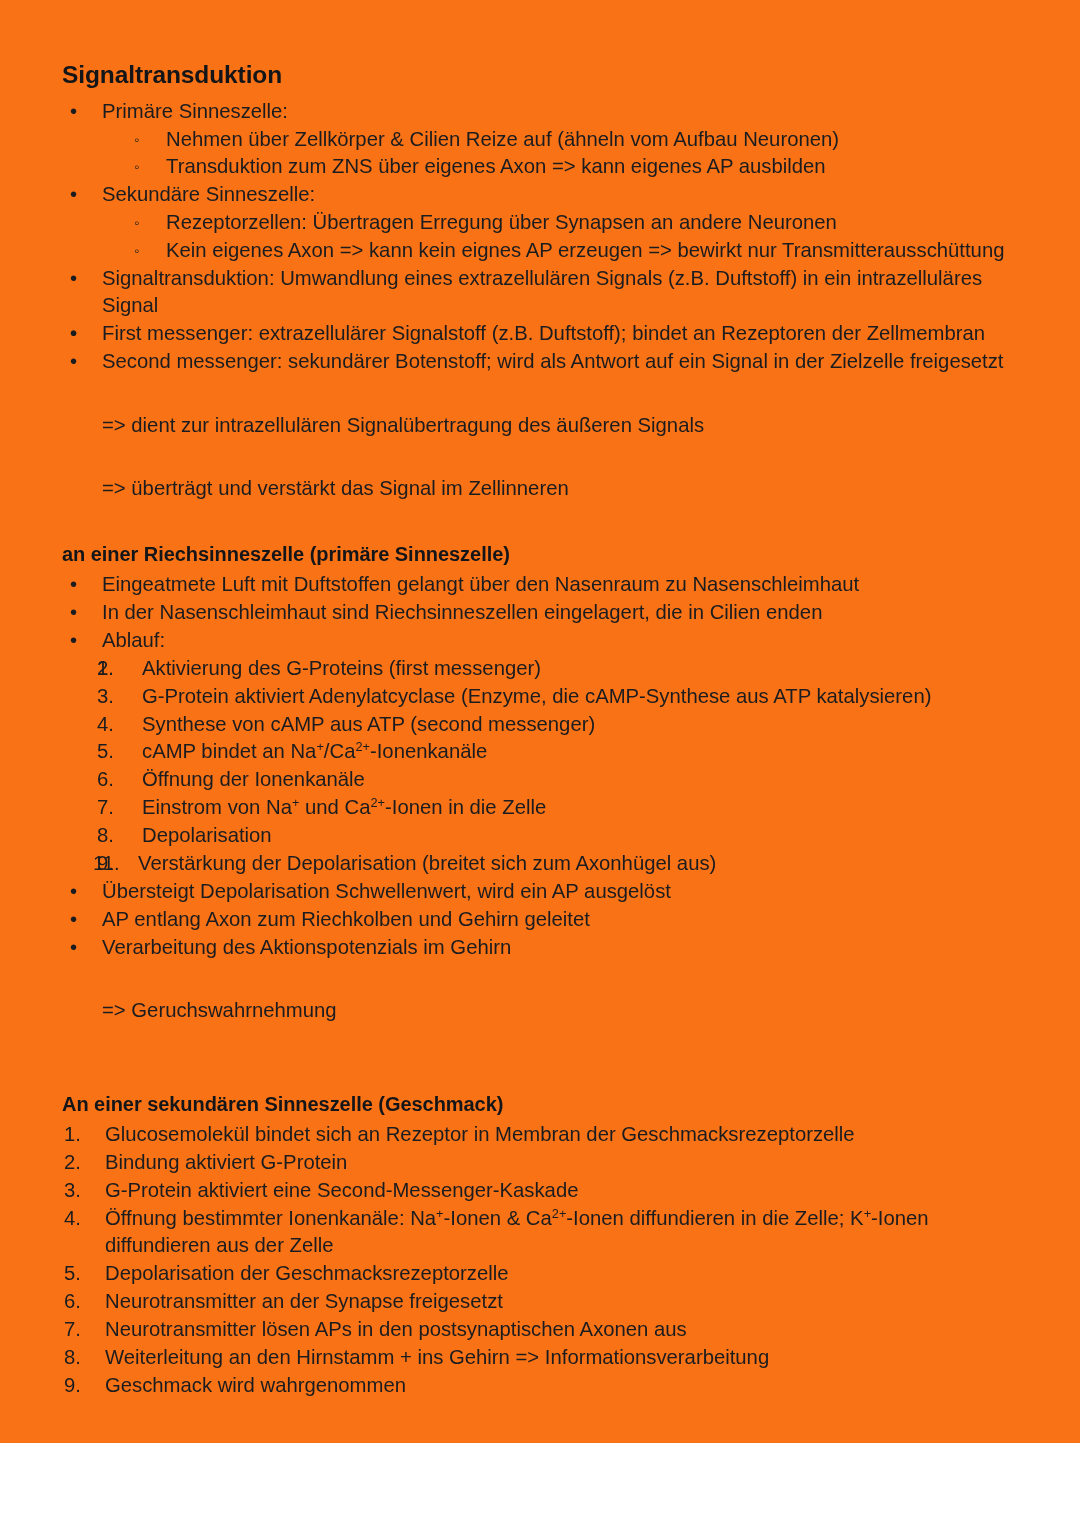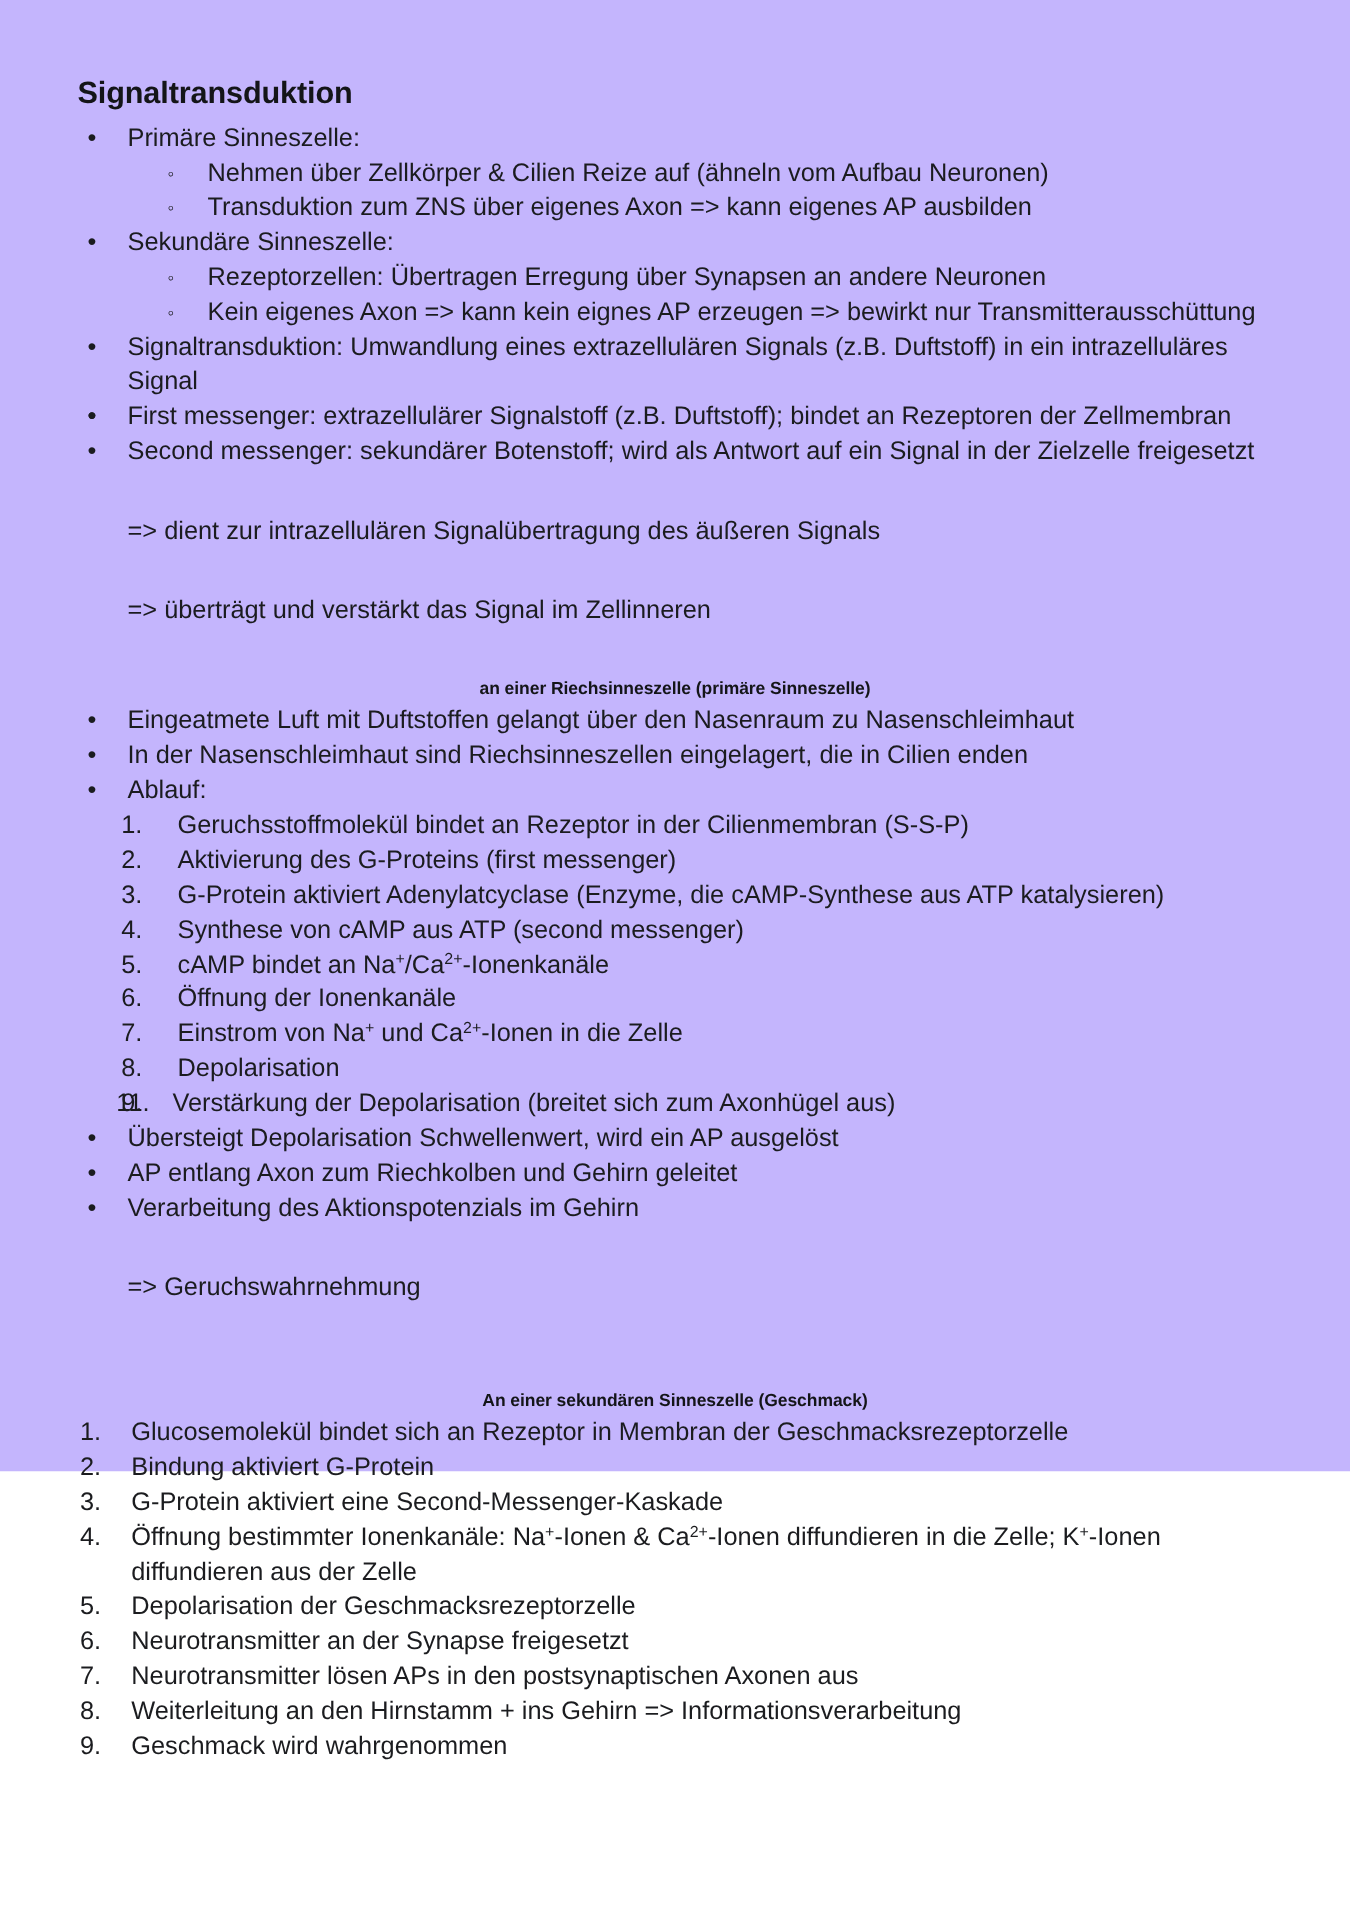--- a/index.html
+++ b/index.html
@@ -11,43 +11,42 @@
   body {
     width: 1080px;
     height: 1527px;
     font-family: "Liberation Sans", "DejaVu Sans", sans-serif;
     color: #18191c;
     -webkit-font-smoothing: antialiased;
   }
   .page {
     position: relative;
     width: 1080px;
-    height: 1177px;
+    height: 1443px;
     box-sizing: border-box;
     padding: 60px 62px 0 62px;
-    background: #c4b5fd;
+    background: #f97316;
   }
 
   
   h1.doc-title {
     font-size: 24.5px;
     font-weight: bold;
     letter-spacing: -0.1px;
     margin: 0 0 7px 0;
     line-height: 1.25;
     color: #141518;
   }
   h2.section-title {
-    font-size: 14px;
+    font-size: 20px;
     font-weight: bold;
     letter-spacing: -0.05px;
     margin: 0 0 4px 0;
     line-height: 1.3;
     color: #141518;
-    text-align: center;
   }
   .gap-lg { height: 38px; }
   .gap-xl { height: 66px; }
 
   
   ul, ol { margin: 0; padding: 0; list-style: none; }
 
   li.row {
     position: relative;
     font-size: 20.3px;
@@ -162,21 +161,21 @@
     </ul>
 
   <ul class="lvl1">
     <li class="row">
       <span class="marker">•</span>
       <span><span class="b">Ablauf</span><span>:</span></span>
     </li>
   </ul>
 
   <ol class="num-indent" id="olf-steps">
-      <li class="row"><span class="marker">1.</span><span>Geruchsstoffmolekül bindet an Rezeptor in der Cilienmembran (S-S-P)</span></li>
+      <li class="row"><span class="marker">1.</span></li>
       <li class="row"><span class="marker">2.</span><span>Aktivierung des G-Proteins (first messenger)</span></li>
       <li class="row"><span class="marker">3.</span><span>G-Protein aktiviert Adenylatcyclase (Enzyme, die cAMP-Synthese aus ATP katalysieren)</span></li>
       <li class="row"><span class="marker">4.</span><span>Synthese von cAMP aus ATP (second messenger)</span></li>
       <li class="row"><span class="marker">5.</span><span>cAMP bindet an Na<sup>+</sup>/Ca<sup>2+</sup>-Ionenkanäle</span></li>
       <li class="row"><span class="marker">6.</span><span>Öffnung der Ionenkanäle</span></li>
       <li class="row"><span class="marker">7.</span><span>Einstrom von Na<sup>+</sup> und Ca<sup>2+</sup>-Ionen in die Zelle</span></li>
       <li class="row"><span class="marker">8.</span><span>Depolarisation</span></li>
       <li class="row"><span class="marker">9.</span></li>
       <li class="row wide"><span class="marker">11.</span><span>Verstärkung der Depolarisation (breitet sich zum Axonhügel aus)</span></li>
     </ol>

